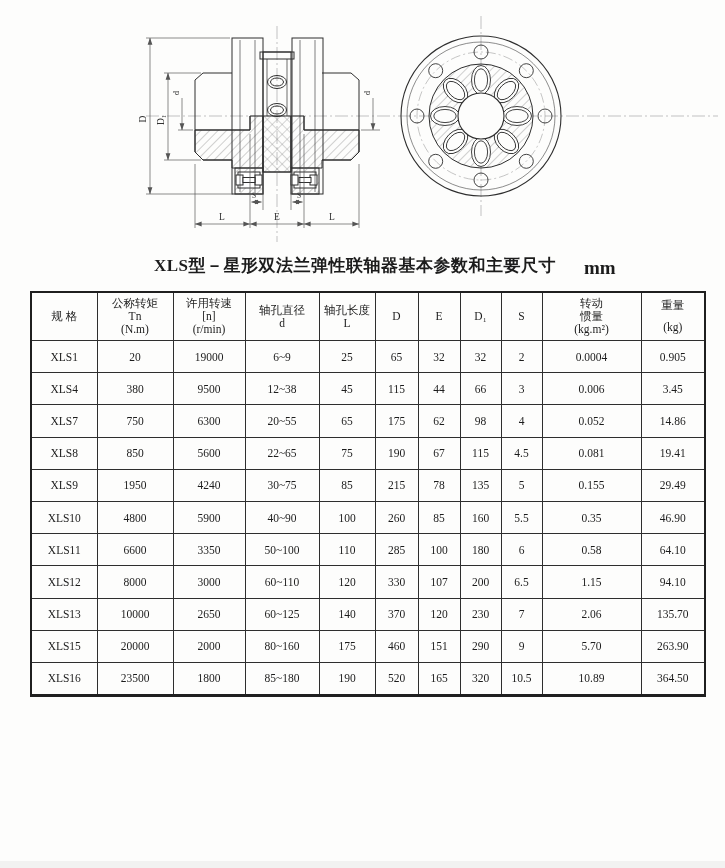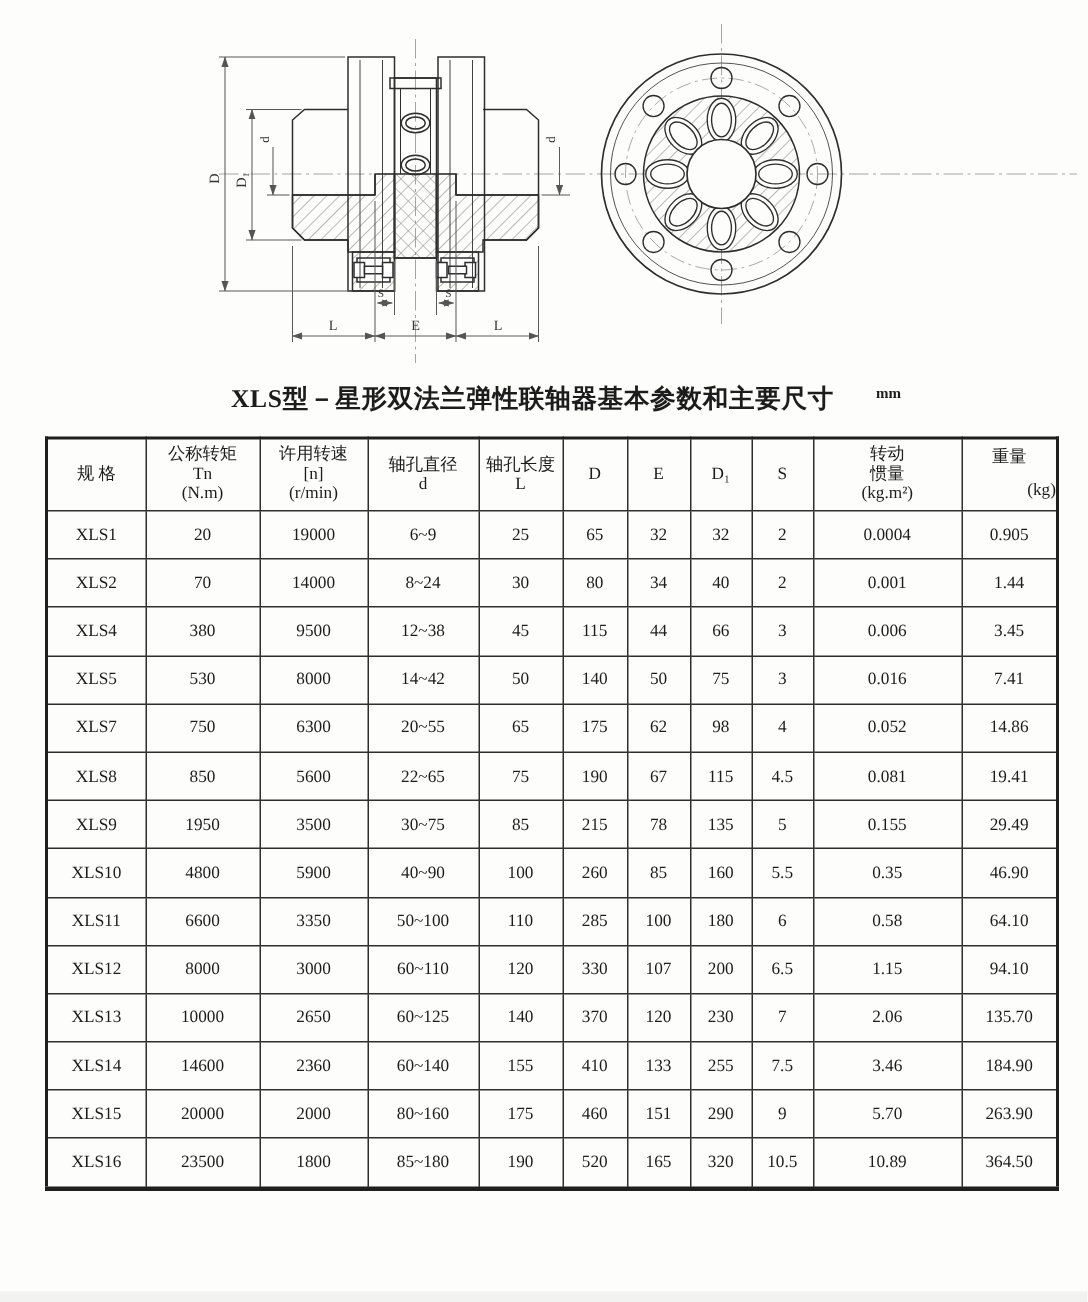--- a/index.html
+++ b/index.html
@@ -7,34 +7,34 @@
     width:725px;height:868px;background:#fdfdfc;
     font-family:"Liberation Serif","DejaVu Serif",serif;color:#1c1c1c;
     -webkit-font-smoothing:antialiased;
   }
   .page{position:relative;width:725px;height:868px;overflow:hidden;background:#fdfdfc;}
   .drawing-svg{position:absolute;top:0;left:0;}
   .doc-title{
     position:absolute;top:254px;left:95px;width:520px;text-align:center;
     font-size:17px;font-weight:bold;letter-spacing:.5px;white-space:nowrap;
   }
-  .unit-label{position:absolute;top:257px;left:584px;font-size:10px;font-weight:bold;text-align:center;}
+  .unit-label{position:absolute;top:257px;left:584px;font-size:19px;font-weight:bold;text-align:center;}
   table.spec{
     position:absolute;top:291px;left:30px;width:674px;
     border-collapse:collapse;table-layout:fixed;
     border:2px solid #1f1f1f;border-bottom-width:3px;
   }
   table.spec th,table.spec td{
     border:1px solid #2e2e2e;text-align:center;vertical-align:middle;
     padding:0;font-weight:normal;
   }
   table.spec thead th{height:47px;font-size:11.5px;line-height:13px;}
   table.spec tbody td{height:31.2px;font-size:11.5px;}
   .th-line{display:block;}
-  .spread .th-line + .th-line{margin-top:9px;text-align:right;}
+  .spread .th-line + .th-line{margin-top:9px;}
   .scan-strip{position:absolute;left:0;bottom:0;width:725px;height:7px;background:#f2f2f1;}
   svg text{font-family:"Liberation Serif","DejaVu Serif",serif;}
 </style>
 </head>
 <body>
 
 <div class="page">
 
   <svg class="drawing-svg" width="725" height="250" viewBox="0 0 725 250">
     <defs>
@@ -278,59 +278,33 @@
           <td>6~9</td>
           <td>25</td>
           <td>65</td>
           <td>32</td>
           <td>32</td>
           <td>2</td>
           <td>0.0004</td>
           <td>0.905</td>
         </tr>
         <tr>
-          <td>XLS2</td>
-          <td>70</td>
-          <td>14000</td>
-          <td>8~24</td>
-          <td>30</td>
-          <td>80</td>
-          <td>34</td>
-          <td>40</td>
-          <td>2</td>
-          <td>0.001</td>
-          <td>1.44</td>
-        </tr>
-        <tr>
           <td>XLS4</td>
           <td>380</td>
           <td>9500</td>
           <td>12~38</td>
           <td>45</td>
           <td>115</td>
           <td>44</td>
           <td>66</td>
           <td>3</td>
           <td>0.006</td>
           <td>3.45</td>
         </tr>
         <tr>
-          <td>XLS5</td>
-          <td>530</td>
-          <td>8000</td>
-          <td>14~42</td>
-          <td>50</td>
-          <td>140</td>
-          <td>50</td>
-          <td>75</td>
-          <td>3</td>
-          <td>0.016</td>
-          <td>7.41</td>
-        </tr>
-        <tr>
           <td>XLS7</td>
           <td>750</td>
           <td>6300</td>
           <td>20~55</td>
           <td>65</td>
           <td>175</td>
           <td>62</td>
           <td>98</td>
           <td>4</td>
           <td>0.052</td>
@@ -345,21 +319,21 @@
           <td>190</td>
           <td>67</td>
           <td>115</td>
           <td>4.5</td>
           <td>0.081</td>
           <td>19.41</td>
         </tr>
         <tr>
           <td>XLS9</td>
           <td>1950</td>
-          <td>3500</td>
+          <td>4240</td>
           <td>30~75</td>
           <td>85</td>
           <td>215</td>
           <td>78</td>
           <td>135</td>
           <td>5</td>
           <td>0.155</td>
           <td>29.49</td>
         </tr>
         <tr>
@@ -408,33 +382,20 @@
           <td>60~125</td>
           <td>140</td>
           <td>370</td>
           <td>120</td>
           <td>230</td>
           <td>7</td>
           <td>2.06</td>
           <td>135.70</td>
         </tr>
         <tr>
-          <td>XLS14</td>
-          <td>14600</td>
-          <td>2360</td>
-          <td>60~140</td>
-          <td>155</td>
-          <td>410</td>
-          <td>133</td>
-          <td>255</td>
-          <td>7.5</td>
-          <td>3.46</td>
-          <td>184.90</td>
-        </tr>
-        <tr>
           <td>XLS15</td>
           <td>20000</td>
           <td>2000</td>
           <td>80~160</td>
           <td>175</td>
           <td>460</td>
           <td>151</td>
           <td>290</td>
           <td>9</td>
           <td>5.70</td>

